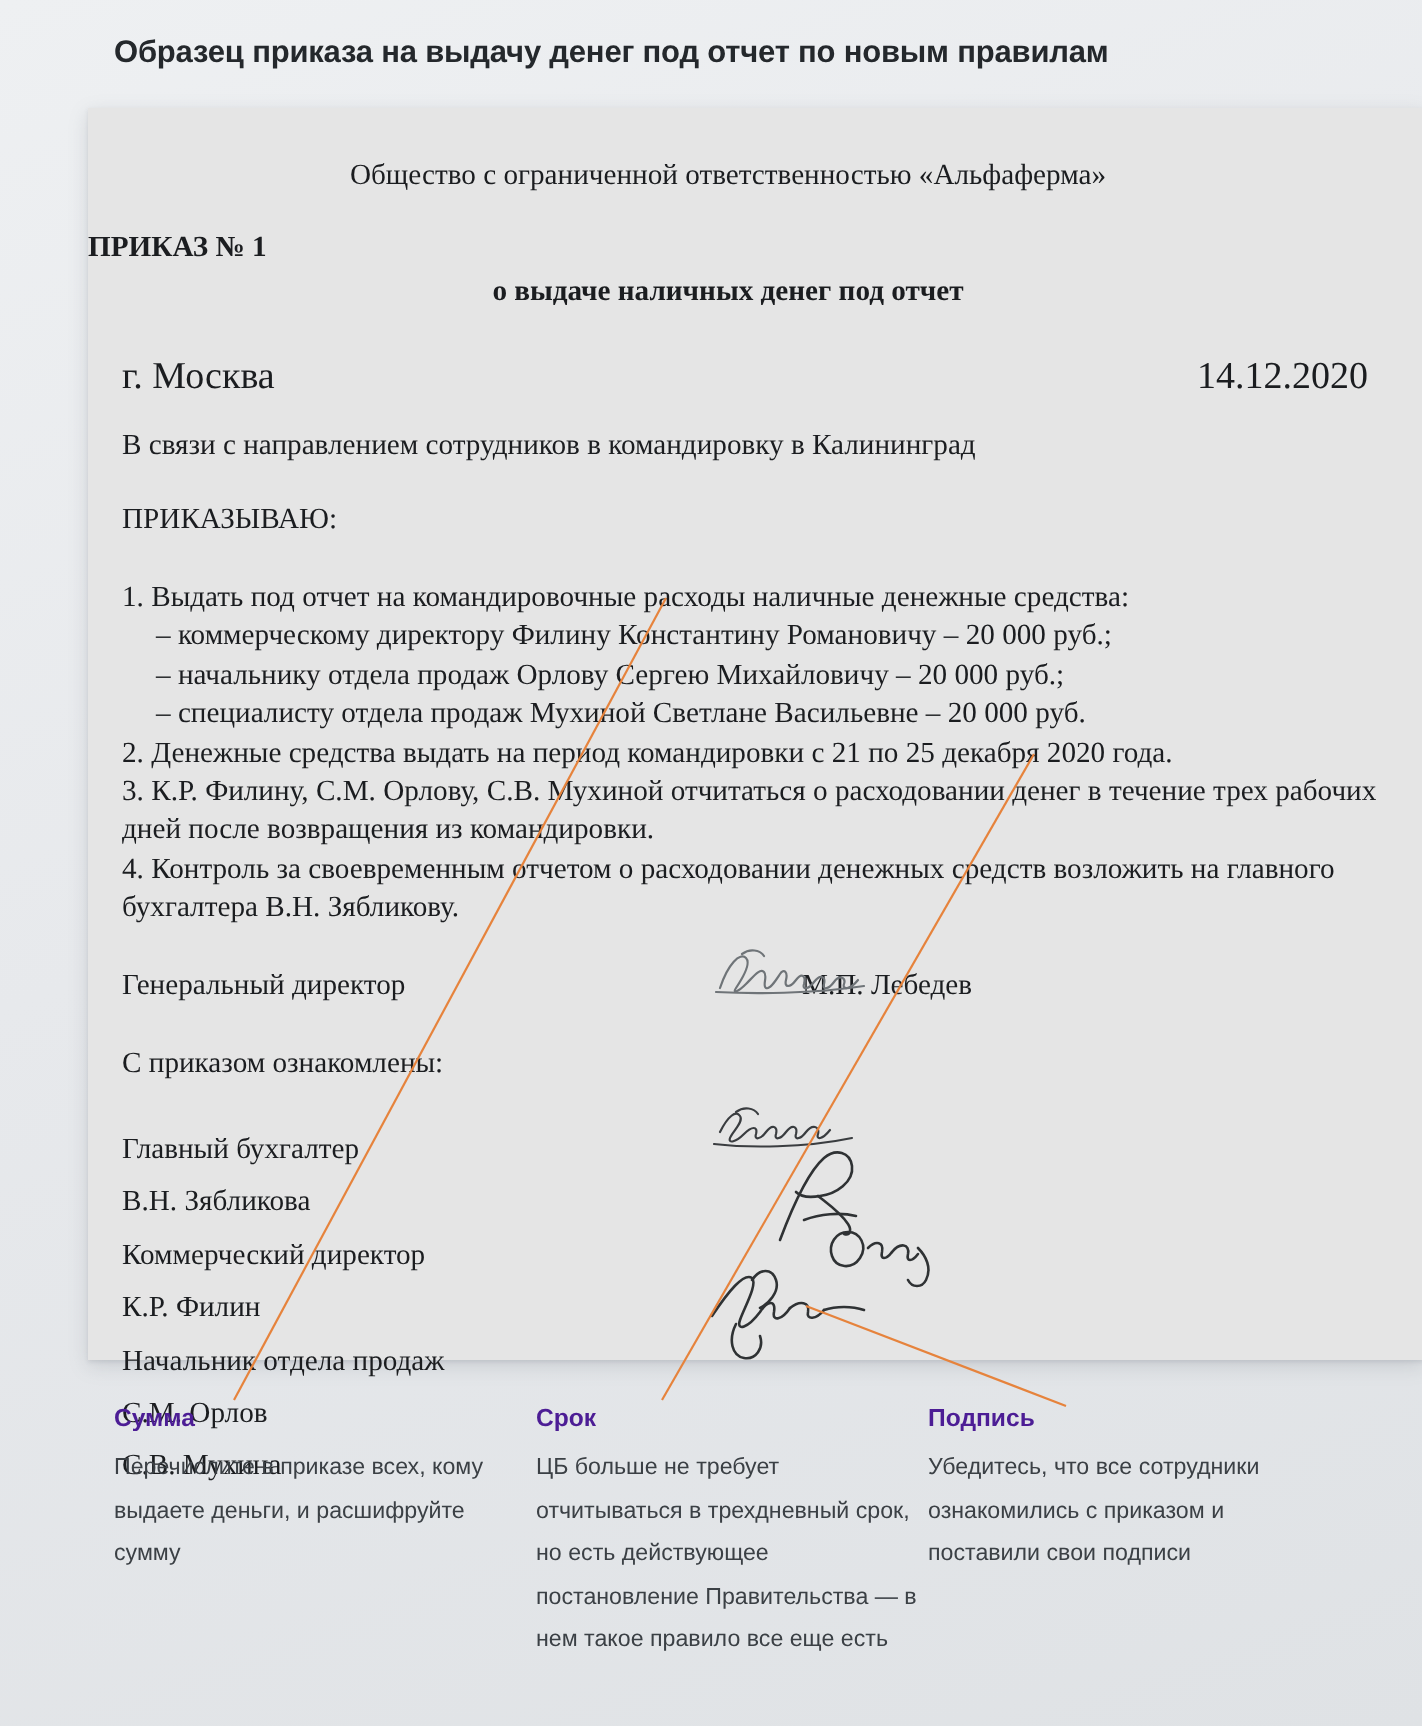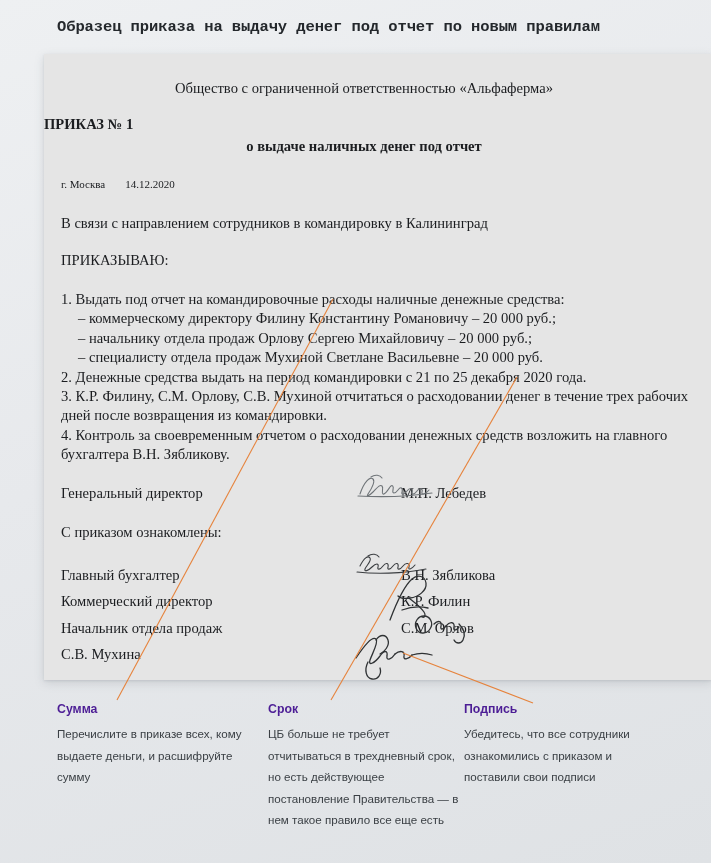--- a/index.html
+++ b/index.html
@@ -16,21 +16,21 @@
     position: relative;
     overflow: hidden;
   }
 
   
   .page-title {
     position: absolute;
     left: 57px;
     top: 18px;
     width: 620px;
-    font-family: Liberation Mono, monospace;
+    font-family: Liberation Sans, sans-serif;
     font-size: 15.5px;
     font-weight: bold;
     color: #24282c;
     letter-spacing: -0.1px;
   }
 
   
   .doc-card {
     position: absolute;
     left: 44px;
@@ -79,23 +79,23 @@
     text-align: center;
     font-size: 14.6px;
     font-weight: bold;
   }
 
   .meta-row {
     position: absolute;
     left: 17px;
     right: 28px;
     top: 124px;
-    font-size: 11px;
+    font-size: 19px;
     display: flex;
-    justify-content: flex-start;
+    justify-content: space-between;
     gap: 20px;
   }
 
   .reason-line {
     position: absolute;
     left: 17px;
     right: 28px;
     top: 161px;
     font-size: 14.6px;
   }
@@ -148,20 +148,21 @@
   .ack-block {
     position: absolute;
     left: 17px;
     right: 22px;
     top: 508px;
     font-size: 14.6px;
   }
   .ack-row {
     display: flex;
     line-height: 26.4px;
+    flex-direction: column;
   }
   .ack-role { width: 340px; }
   .ack-name { width: 220px; }
 
   
   .scribble {
     position: absolute;
     pointer-events: none;
   }
   .scribble svg { display: block; }

